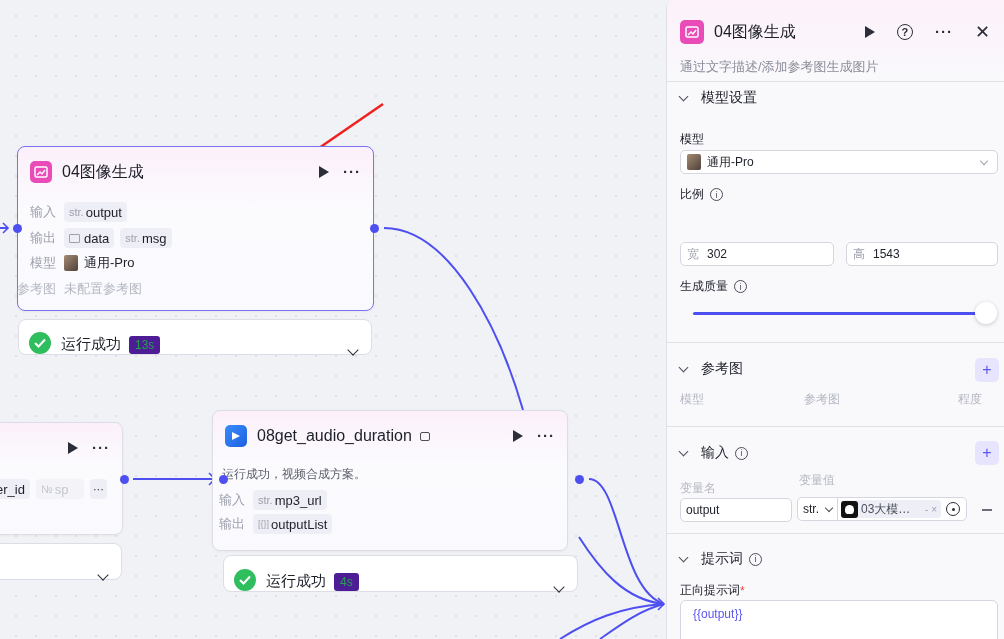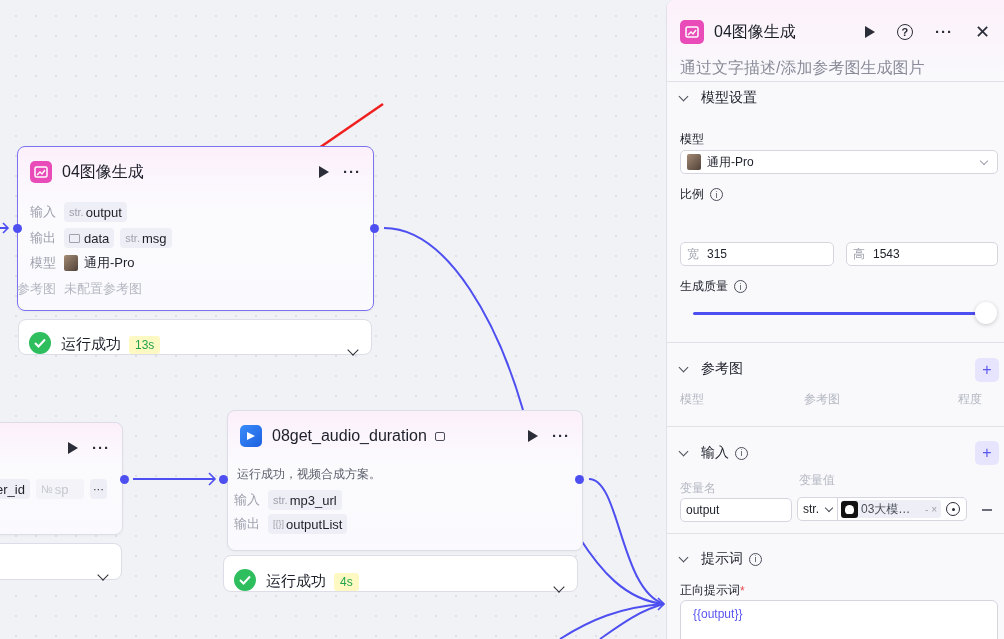--- a/index.html
+++ b/index.html
@@ -46,35 +46,35 @@
   .avatar-sm { width: 14px; height: 16px; border-radius: 2px; background: linear-gradient(135deg, #a58b74, #4f4138); display: inline-block; margin-right: 6px; }
   .muted { color: #b5b8c2; font-family: Liberation Mono, monospace; }
 
   .port { position: absolute; width: 9px; height: 9px; border-radius: 50%; background: #4e4ff0; }
 
   .status-bar {
     position: absolute; background: #fff; border: 1px solid #dcdde6; border-radius: 8px; display: flex; align-items: flex-end; padding: 0 10px;
   }
   .check-icon { width: 22px; height: 22px; border-radius: 50%; background: #2fbe5d; display: flex; align-items: center; justify-content: center; margin-right: 10px; }
   .status-text { font-size: 15px; color: #1d1f29; margin-right: 8px; }
-  .time-badge { background: #fef9c3; color: #22a34e; font-size: 12px; padding: 2px 6px; border-radius: 3px; }
+  .time-badge { background: #4c1d95; color: #22a34e; font-size: 12px; padding: 2px 6px; border-radius: 3px; }
   .chevron { margin-left: auto; width: 8px; height: 8px; border-right: 1.6px solid #2b2d38; border-bottom: 1.6px solid #2b2d38; transform: rotate(45deg); margin-top: -4px; margin-right: 4px; }
 
   
   .panel {
     position: absolute; left: 666px; top: 0; width: 338px; height: 639px; background: #f9f9fc;
     border-left: 1px solid #dfe0e8; border-top-left-radius: 8px; overflow: hidden;
   }
   .panel-head { background: linear-gradient(180deg, #fdf1fa 0%, #f9f9fc 100%); height: 82px; border-bottom: 1px solid #dfe0e8; position: relative; }
   .panel-title-row { position: absolute; left: 13px; right: 14px; top: 19px; height: 26px; display: flex; align-items: center; }
   .panel-title { font-size: 16px; color: #1d1f29; }
   .panel-actions { margin-left: auto; display: flex; align-items: center; gap: 22px; }
   .help-icon { width: 16px; height: 16px; border: 1.6px solid #2b2d38; border-radius: 50%; font-size: 11px; font-weight: bold; display: flex; align-items: center; justify-content: center; color: #2b2d38; }
   .close-icon { font-size: 18px; color: #2b2d38; line-height: 16px; }
-  .panel-desc { position: absolute; left: 13px; top: 58px; font-size: 16px; color: #8a8d99; }
+  .panel-desc { position: absolute; left: 13px; top: 58px; font-size: 13px; color: #8a8d99; }
 
   .section { position: absolute; left: 0; width: 338px; border-bottom: 1px solid #dfe0e8; }
   .section-head { position: absolute; left: 13px; display: flex; align-items: center; font-size: 14px; color: #1d1f29; }
   .sec-chev { width: 7px; height: 7px; border-right: 1.5px solid #4b4e5a; border-bottom: 1.5px solid #4b4e5a; transform: rotate(45deg); margin-right: 14px; margin-top: -4px; }
   .info-icon { width: 13px; height: 13px; border: 1.2px solid #4b4e5a; border-radius: 50%; font-size: 9px; display: inline-flex; align-items: center; justify-content: center; margin-left: 6px; color: #4b4e5a; }
   .plus-btn { position: absolute; right: 6px; width: 24px; height: 24px; background: #e6e5fd; border-radius: 5px; color: #5a56f0; font-size: 16px; display: flex; align-items: center; justify-content: center; }
   .field-label { position: absolute; left: 13px; font-size: 12px; color: #1d1f29; display: flex; align-items: center; }
   .select {
     position: absolute; left: 13px; width: 318px; height: 24px; background: #fff; border: 1px solid #d5d6e0; border-radius: 5px;
     display: flex; align-items: center; padding: 0 6px; font-size: 12px; color: #1d1f29;
@@ -198,21 +198,21 @@
           <span>sp</span>
         </span>
       <span class="chip" style="padding:2px 3px; font-size:11px;">···</span>
     </div>
   </div>
   <div class="port" style="left:120px; top:475px;"></div>
   <div class="status-bar" style="left:-10px; top:543px; width:132px; height:37px;">
     <span class="chevron"></span>
   </div>
 
-  <div class="node" style="left:227px; top:410px; width:356px; height:141px;">
+  <div class="node" style="left:212px; top:410px; width:356px; height:141px;">
     <div class="node-header">
       <div class="node-icon icon-blue">
         <svg width="12" height="12" viewBox="0 0 12 12">
             <path d="M2 2 L10 6 L2 10 Z" fill="#fff"></path>
           </svg>
       </div>
       <span class="node-title">08get_audio_duration</span>
       <span style="margin-left:8px; width:10px; height:9px; border:1.2px solid #4b4e5a; border-radius:2px; display:inline-block;"></span>
       <div class="node-actions">
         <div class="play-btn"></div>
@@ -282,21 +282,21 @@
       <span class="avatar-sm"></span>
       <span>通用-Pro</span>
       <span class="sel-chev"></span>
     </div>
     <div class="field-label" style="top:104px;">
       <span>比例</span>
         <span class="info-icon">i</span>
     </div>
     <div class="input" style="left:13px; top:160px; width:154px;">
       <span class="prefix">宽</span>
-        <span>315</span>
+        <span>302</span>
     </div>
     <div class="input" style="left:179px; top:160px; width:152px;">
       <span class="prefix">高</span>
         <span>1543</span>
     </div>
     <div class="field-label" style="top:196px;">
       <span>生成质量</span>
         <span class="info-icon">i</span>
     </div>
     <div class="slider-track" style="top:230px;"></div>

